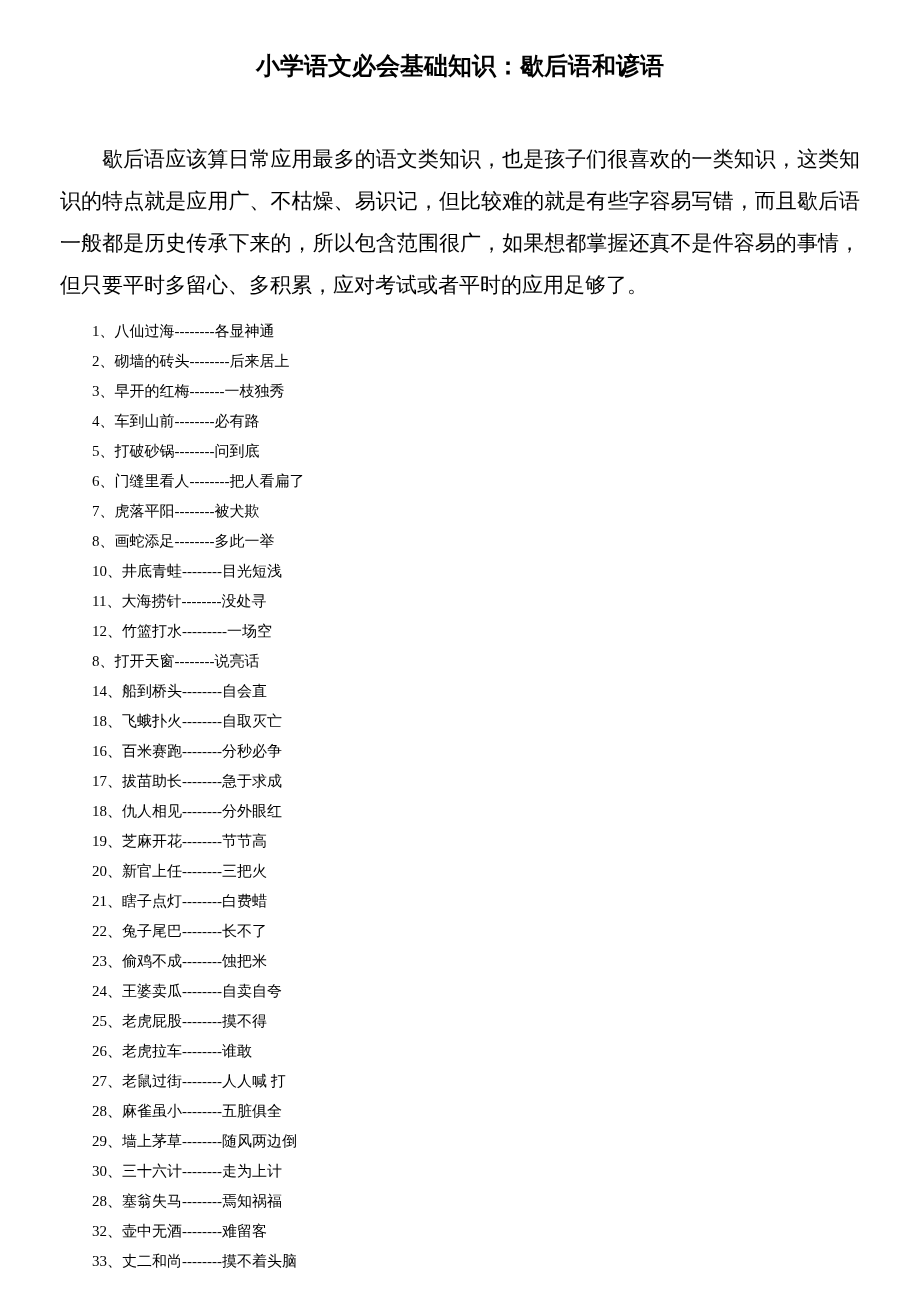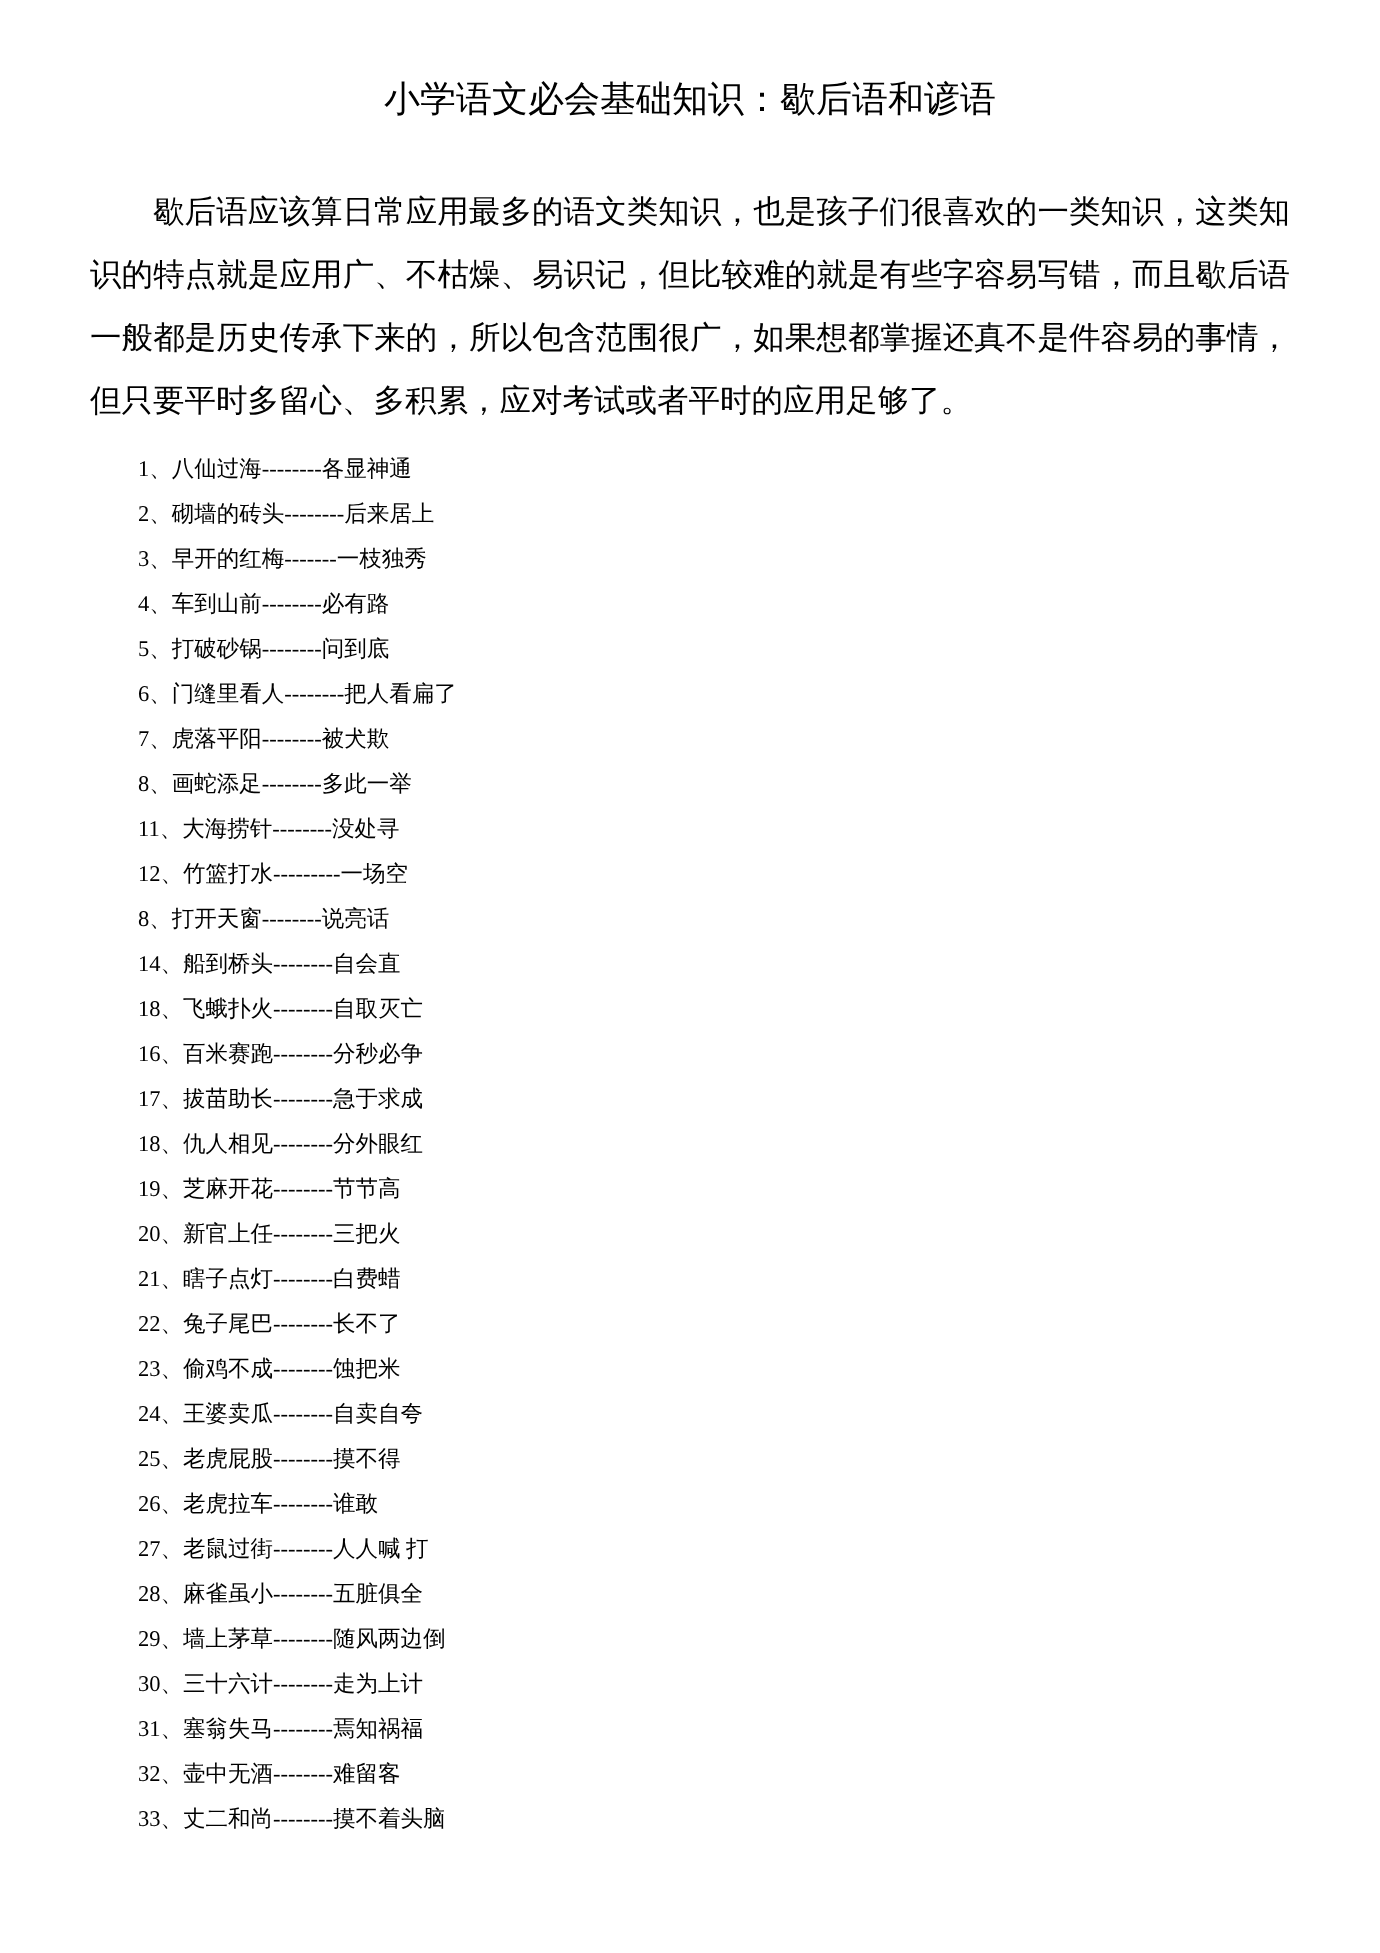--- a/index.html
+++ b/index.html
@@ -8,22 +8,22 @@
       margin: 0;
       padding: 50px 60px;
       width: 920px;
       box-sizing: border-box;
       color: #000;
     }
     .title {
       text-align: center;
       font-family: "SimHei", "黑体", sans-serif;
       font-size: 24px;
-      font-weight: normal;
-      margin-bottom: 38px;
+      font-weight: bold;
+      margin-bottom: 56px;
     }
     .intro {
       font-size: 21px;
       line-height: 2;
       text-indent: 2em;
       margin-bottom: 10px;
       text-align: justify;
     }
     .list {
       margin-left: 2em;
@@ -43,36 +43,37 @@
 
 <div class="list">
   <div class="item">1、八仙过海--------各显神通</div>
   <div class="item">2、砌墙的砖头--------后来居上</div>
   <div class="item">3、早开的红梅-------一枝独秀</div>
   <div class="item">4、车到山前--------必有路</div>
   <div class="item">5、打破砂锅--------问到底</div>
   <div class="item">6、门缝里看人--------把人看扁了</div>
   <div class="item">7、虎落平阳--------被犬欺</div>
   <div class="item">8、画蛇添足--------多此一举</div>
+  <div class="item">10、井底青蛙--------目光短浅</div>
   <div class="item">11、大海捞针--------没处寻</div>
   <div class="item">12、竹篮打水---------一场空</div>
   <div class="item">8、打开天窗--------说亮话</div>
   <div class="item">14、船到桥头--------自会直</div>
   <div class="item">18、飞蛾扑火--------自取灭亡</div>
   <div class="item">16、百米赛跑--------分秒必争</div>
   <div class="item">17、拔苗助长--------急于求成</div>
   <div class="item">18、仇人相见--------分外眼红</div>
   <div class="item">19、芝麻开花--------节节高</div>
   <div class="item">20、新官上任--------三把火</div>
   <div class="item">21、瞎子点灯--------白费蜡</div>
   <div class="item">22、兔子尾巴--------长不了</div>
   <div class="item">23、偷鸡不成--------蚀把米</div>
   <div class="item">24、王婆卖瓜--------自卖自夸</div>
   <div class="item">25、老虎屁股--------摸不得</div>
   <div class="item">26、老虎拉车--------谁敢</div>
   <div class="item">27、老鼠过街--------人人喊 打</div>
   <div class="item">28、麻雀虽小--------五脏俱全</div>
   <div class="item">29、墙上茅草--------随风两边倒</div>
   <div class="item">30、三十六计--------走为上计</div>
-  <div class="item">31、塞翁失马--------焉知祸福</div>
+  <div class="item">28、塞翁失马--------焉知祸福</div>
   <div class="item">32、壶中无酒--------难留客</div>
   <div class="item">33、丈二和尚--------摸不着头脑</div>
 </div>
 
 </body></html>

